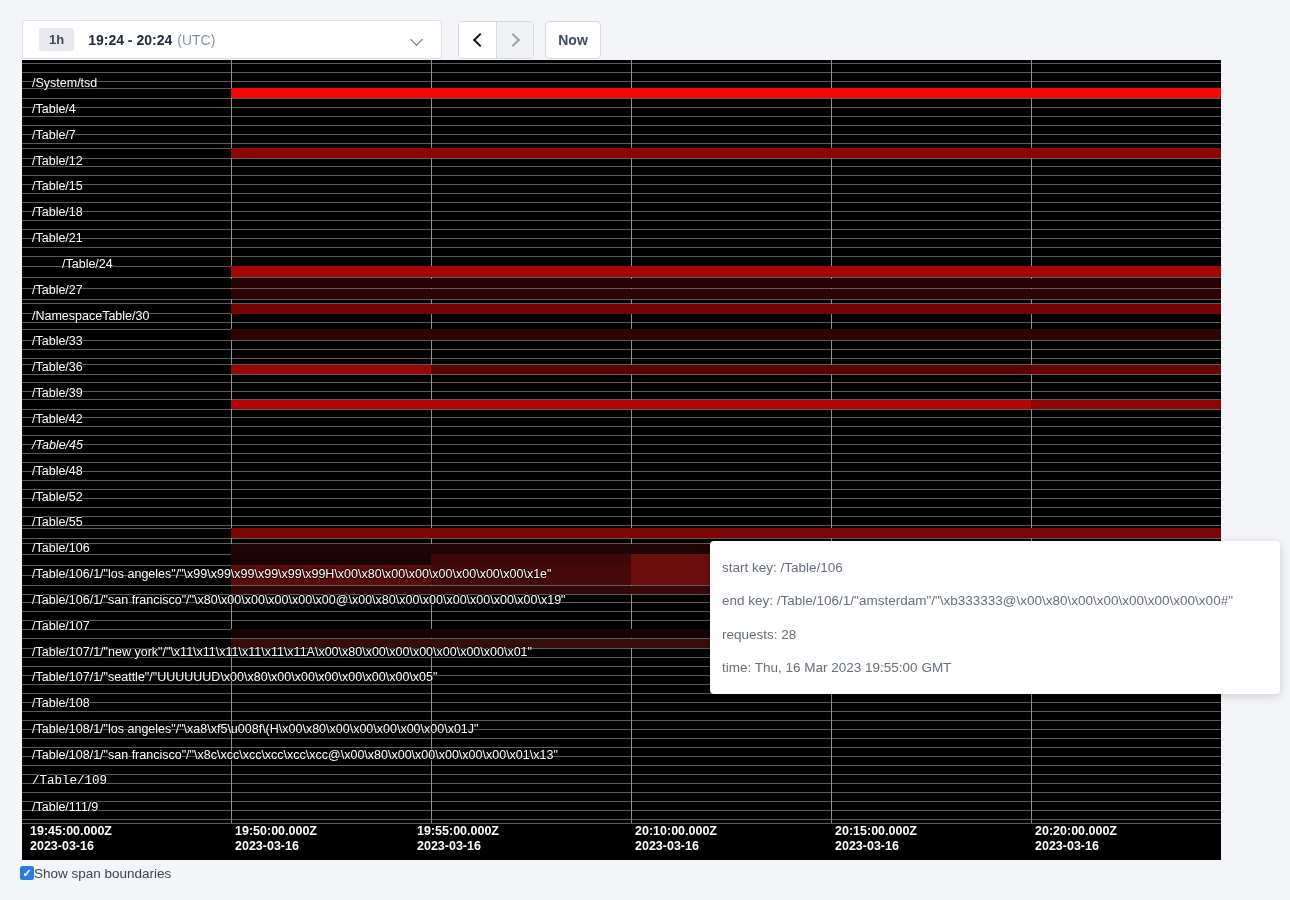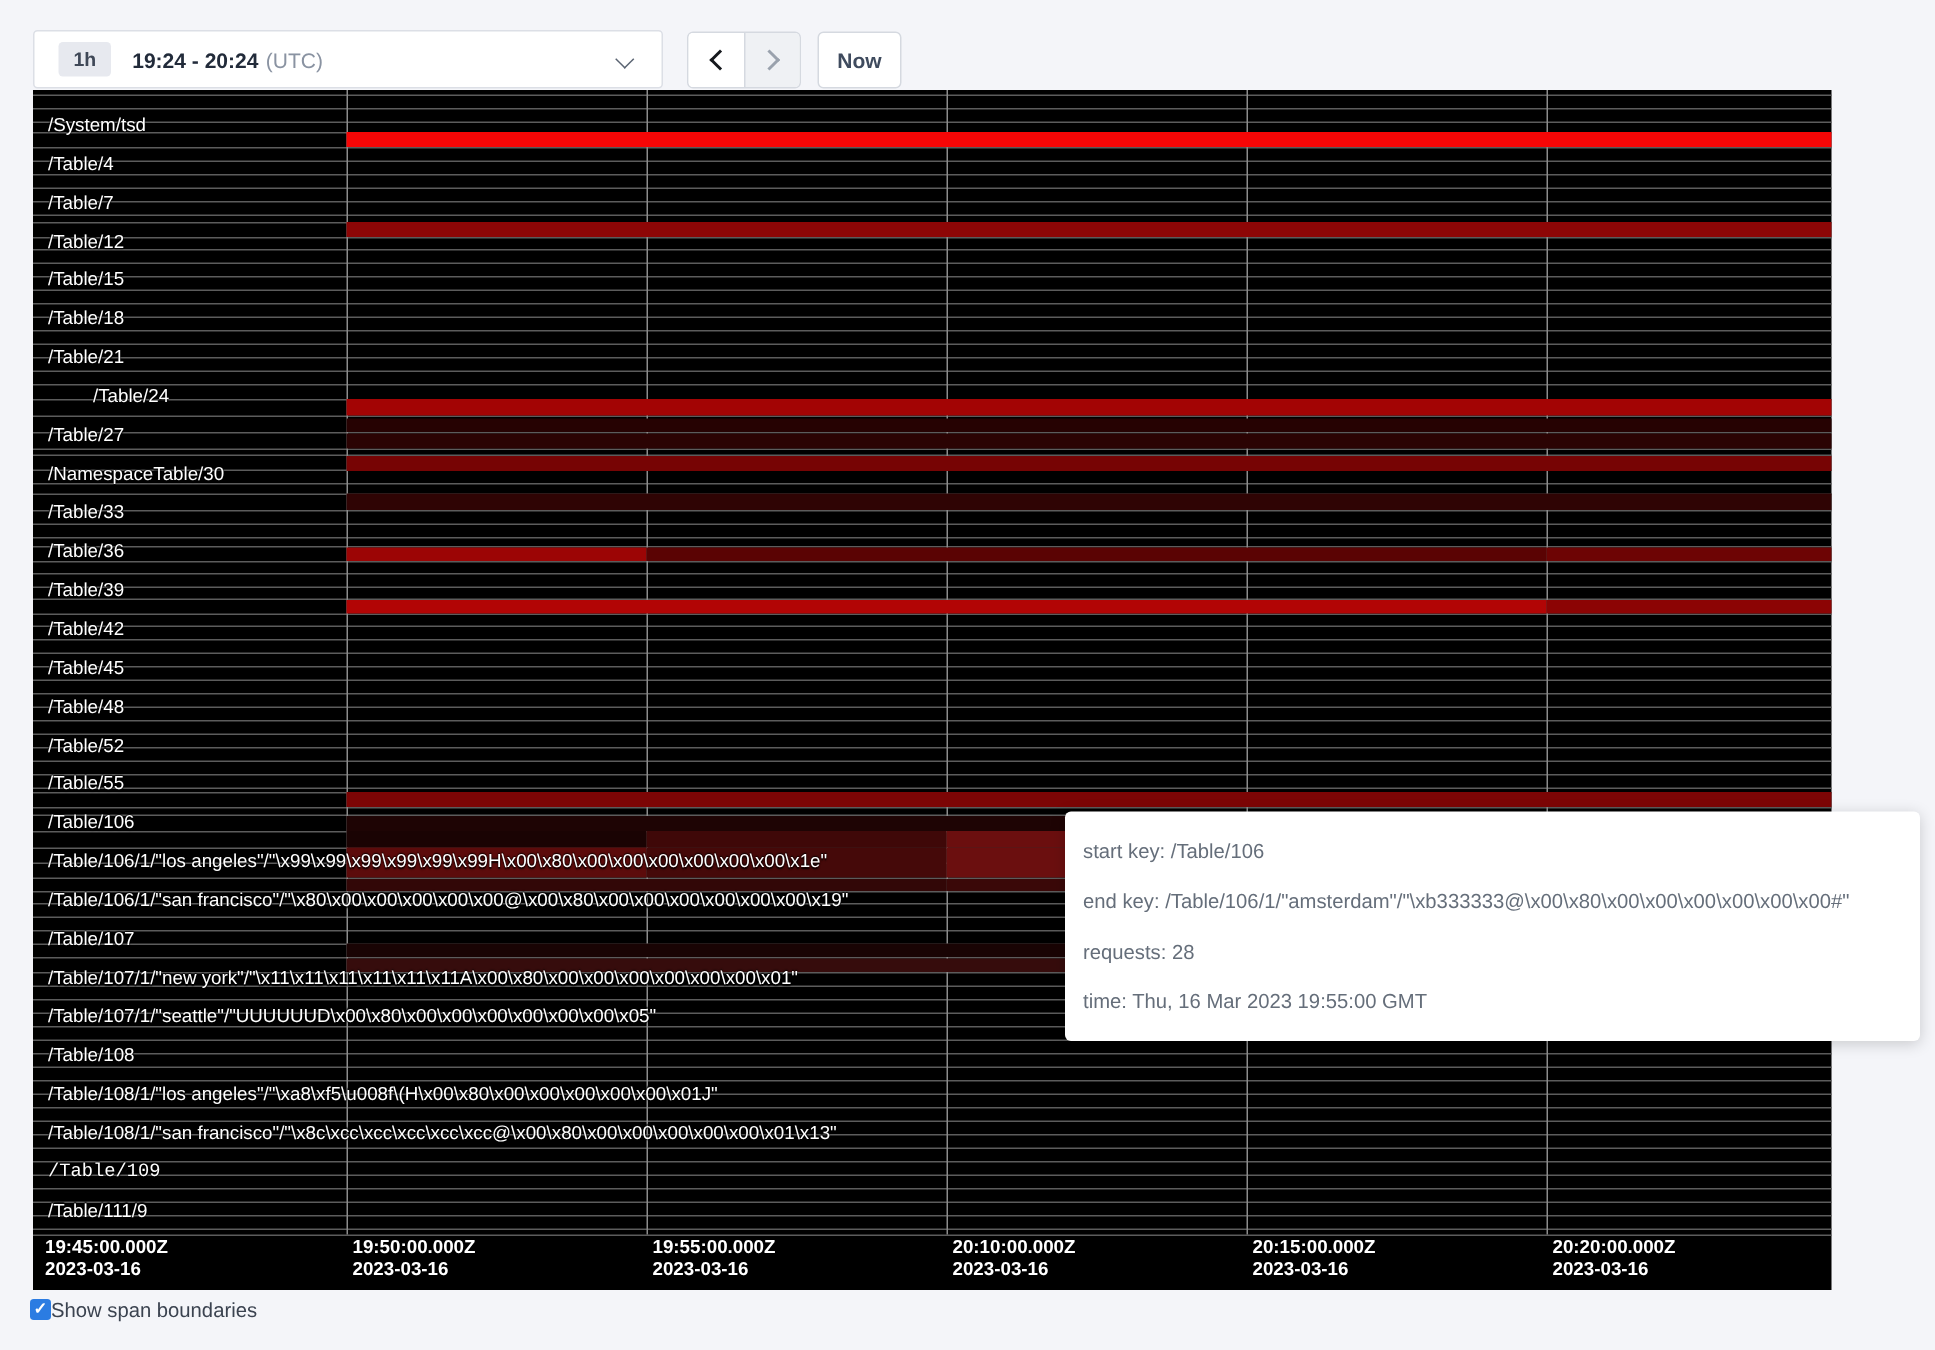--- a/index.html
+++ b/index.html
@@ -191,21 +191,21 @@
     <div class="row-label" style="top: 119px;">/Table/15</div>
     <div class="row-label" style="top: 145px;">/Table/18</div>
     <div class="row-label" style="top: 171px;">/Table/21</div>
     <div class="row-label" style="top: 197px; margin-left: 30px;">/Table/24</div>
     <div class="row-label" style="top: 223px;">/Table/27</div>
     <div class="row-label" style="top: 249px;">/NamespaceTable/30</div>
     <div class="row-label" style="top: 274px;">/Table/33</div>
     <div class="row-label" style="top: 300px;">/Table/36</div>
     <div class="row-label" style="top: 326px;">/Table/39</div>
     <div class="row-label" style="top: 352px;">/Table/42</div>
-    <div class="row-label" style="top: 378px;">/Table/45</div>
+    <div class="row-label" style="top: 378px; font-style: italic;">/Table/45</div>
     <div class="row-label" style="top: 404px;">/Table/48</div>
     <div class="row-label" style="top: 430px;">/Table/52</div>
     <div class="row-label" style="top: 455px;">/Table/55</div>
     <div class="row-label" style="top: 481px;">/Table/106</div>
     <div class="row-label" style="top: 507px;">/Table/106/1/"los angeles"/"\x99\x99\x99\x99\x99\x99H\x00\x80\x00\x00\x00\x00\x00\x00\x1e"</div>
     <div class="row-label" style="top: 533px;">/Table/106/1/"san francisco"/"\x80\x00\x00\x00\x00\x00@\x00\x80\x00\x00\x00\x00\x00\x00\x19"</div>
     <div class="row-label" style="top: 559px;">/Table/107</div>
     <div class="row-label" style="top: 585px;">/Table/107/1/"new york"/"\x11\x11\x11\x11\x11\x11A\x00\x80\x00\x00\x00\x00\x00\x00\x01"</div>
     <div class="row-label" style="top: 610px;">/Table/107/1/"seattle"/"UUUUUUD\x00\x80\x00\x00\x00\x00\x00\x00\x05"</div>
     <div class="row-label" style="top: 636px;">/Table/108</div>
@@ -214,21 +214,21 @@
     <div class="row-label" style="top: 714px; font-family: Liberation Mono, monospace;">/Table/109</div>
     <div class="row-label" style="top: 740px;">/Table/111/9</div>
     <div class="axis-label" style="left: 8px;">
       <div>19:45:00.000Z</div>
       <div>2023-03-16</div>
     </div>
     <div class="axis-label" style="left: 213px;">
       <div>19:50:00.000Z</div>
       <div>2023-03-16</div>
     </div>
-    <div class="axis-label" style="left: 413px;">
+    <div class="axis-label" style="left: 395px;">
       <div>19:55:00.000Z</div>
       <div>2023-03-16</div>
     </div>
     <div class="axis-label" style="left: 613px;">
       <div>20:10:00.000Z</div>
       <div>2023-03-16</div>
     </div>
     <div class="axis-label" style="left: 813px;">
       <div>20:15:00.000Z</div>
       <div>2023-03-16</div>

